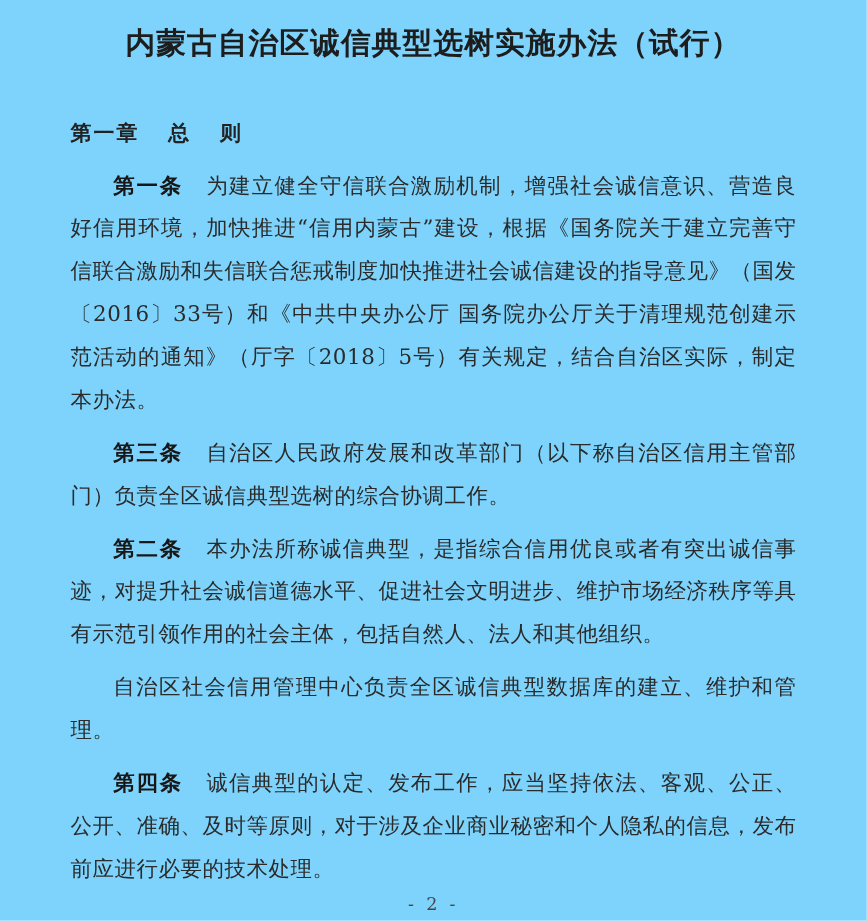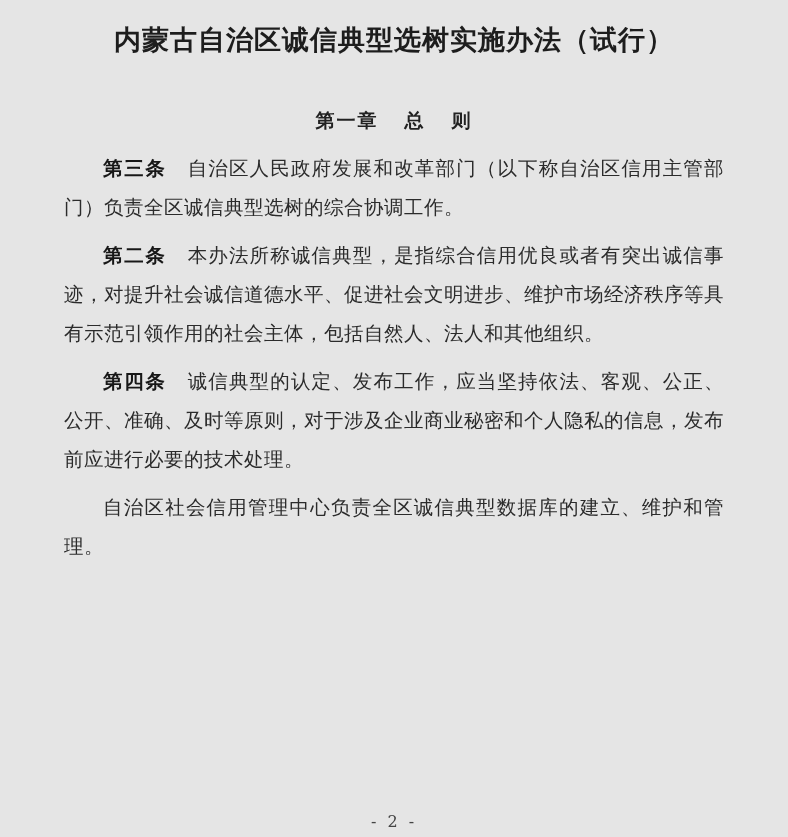--- a/index.html
+++ b/index.html
@@ -13,35 +13,34 @@
     font-family: "DejaVu Serif", "Liberation Serif", serif;
     color: #2a2a2a;
     overflow: hidden;
   }
   .page {
     position: relative;
     width: 788px;
     height: 837px;
     box-sizing: border-box;
     padding: 0 64px;
-    background: #e5e5e5;
+    background: #7dd3fc;
   }
   .doc-title {
     text-align: center;
     font-size: 27px;
     font-weight: bold;
     letter-spacing: 1px;
     color: #1d1d1d;
     margin: 0;
     padding-top: 20px;
     line-height: 40px;
     white-space: nowrap;
   }
   .chapter-heading {
-    text-align: center;
     font-size: 19px;
     font-weight: bold;
     color: #222;
     margin: 0;
     padding-top: 48px;
     padding-bottom: 6px;
     letter-spacing: 2px;
   }
   .chapter-heading .gap {
     display: inline-block;
@@ -83,32 +82,35 @@
 <body>
 
 <div class="page">
 
   <h1 class="doc-title">内蒙古自治区诚信典型选树实施办法（试行）</h1>
 
   <h2 class="chapter-heading">
     <span>第一章</span><span class="gap"></span><span>总</span><span class="gap"></span><span>则</span>
   </h2>
 
+  <div class="para-block">
+    <p class="body-para"><span class="art-label">第一条</span><span>为建立健全守信联合激励机制，增强社会诚信意识、营造良好信用环境，加快推进“信用内蒙古”建设，根据《国务院关于建立完善守信联合激励和失信联合惩戒制度加快推进社会诚信建设的指导意见》（国发〔2016〕33号）和《中共中央办公厅 国务院办公厅关于清理规范创建示范活动的通知》（厅字〔2018〕5号）有关规定，结合自治区实际，制定本办法。</span></p>
+  </div>
 
   <div class="para-block">
     <p class="body-para"><span class="art-label">第三条</span><span>自治区人民政府发展和改革部门（以下称自治区信用主管部门）负责全区诚信典型选树的综合协调工作。</span></p>
   </div>
 
   <div class="para-block">
     <p class="body-para"><span class="art-label">第二条</span><span>本办法所称诚信典型，是指综合信用优良或者有突出诚信事迹，对提升社会诚信道德水平、促进社会文明进步、维护市场经济秩序等具有示范引领作用的社会主体，包括自然人、法人和其他组织。</span></p>
   </div>
 
   <div class="para-block">
-    <p class="body-para"><span class="art-label">第四条</span><span>诚信典型的认定、发布工作，应当坚持依法、客观、公正、公开、准确、及时等原则，对于涉及企业商业秘密和个人隐私的信息，发布前应进行必要的技术处理。</span></p>
+    <p class="body-para"><span>自治区社会信用管理中心负责全区诚信典型数据库的建立、维护和管理。</span></p>
   </div>
 
   <div class="para-block">
-    <p class="body-para"><span>自治区社会信用管理中心负责全区诚信典型数据库的建立、维护和管理。</span></p>
+    <p class="body-para"><span class="art-label">第四条</span><span>诚信典型的认定、发布工作，应当坚持依法、客观、公正、公开、准确、及时等原则，对于涉及企业商业秘密和个人隐私的信息，发布前应进行必要的技术处理。</span></p>
   </div>
 
   <div class="page-number">- 2 -</div>
 
 </div>
 
 </body></html>

